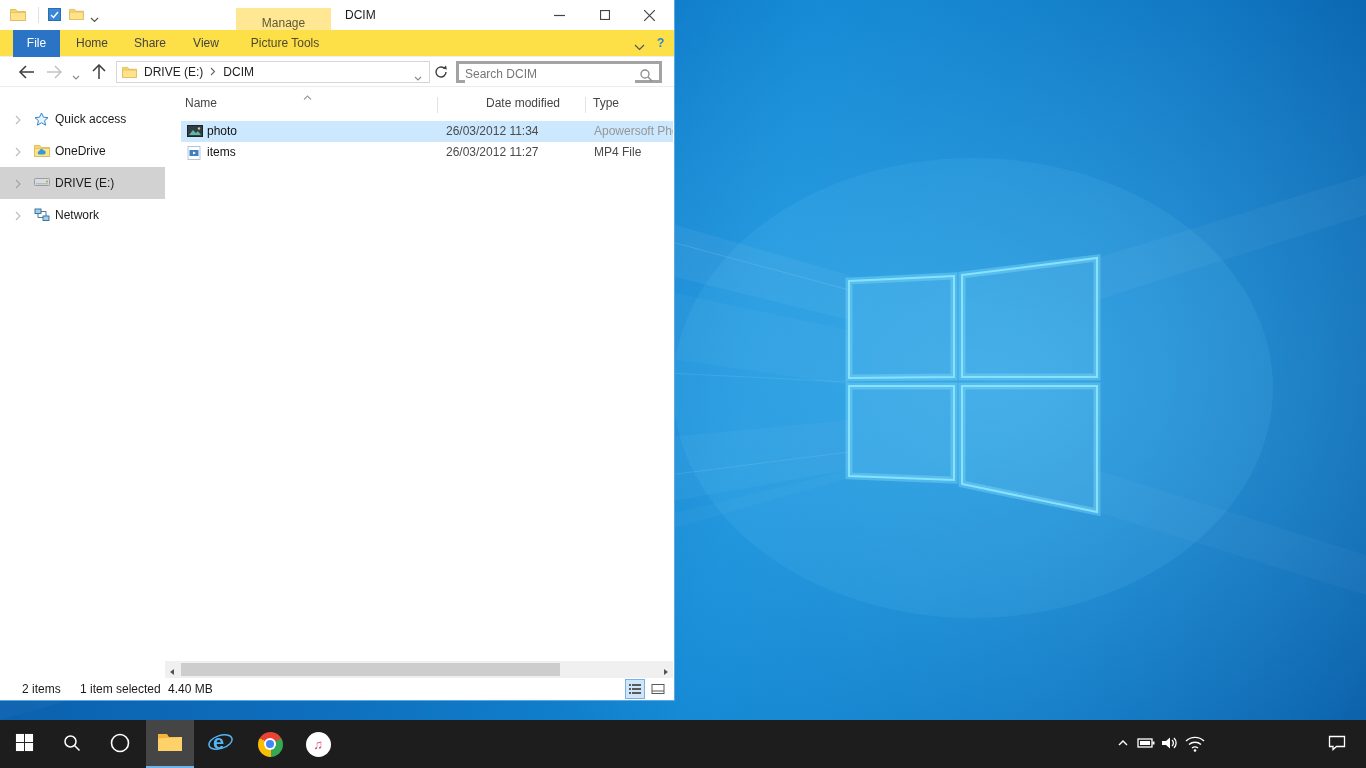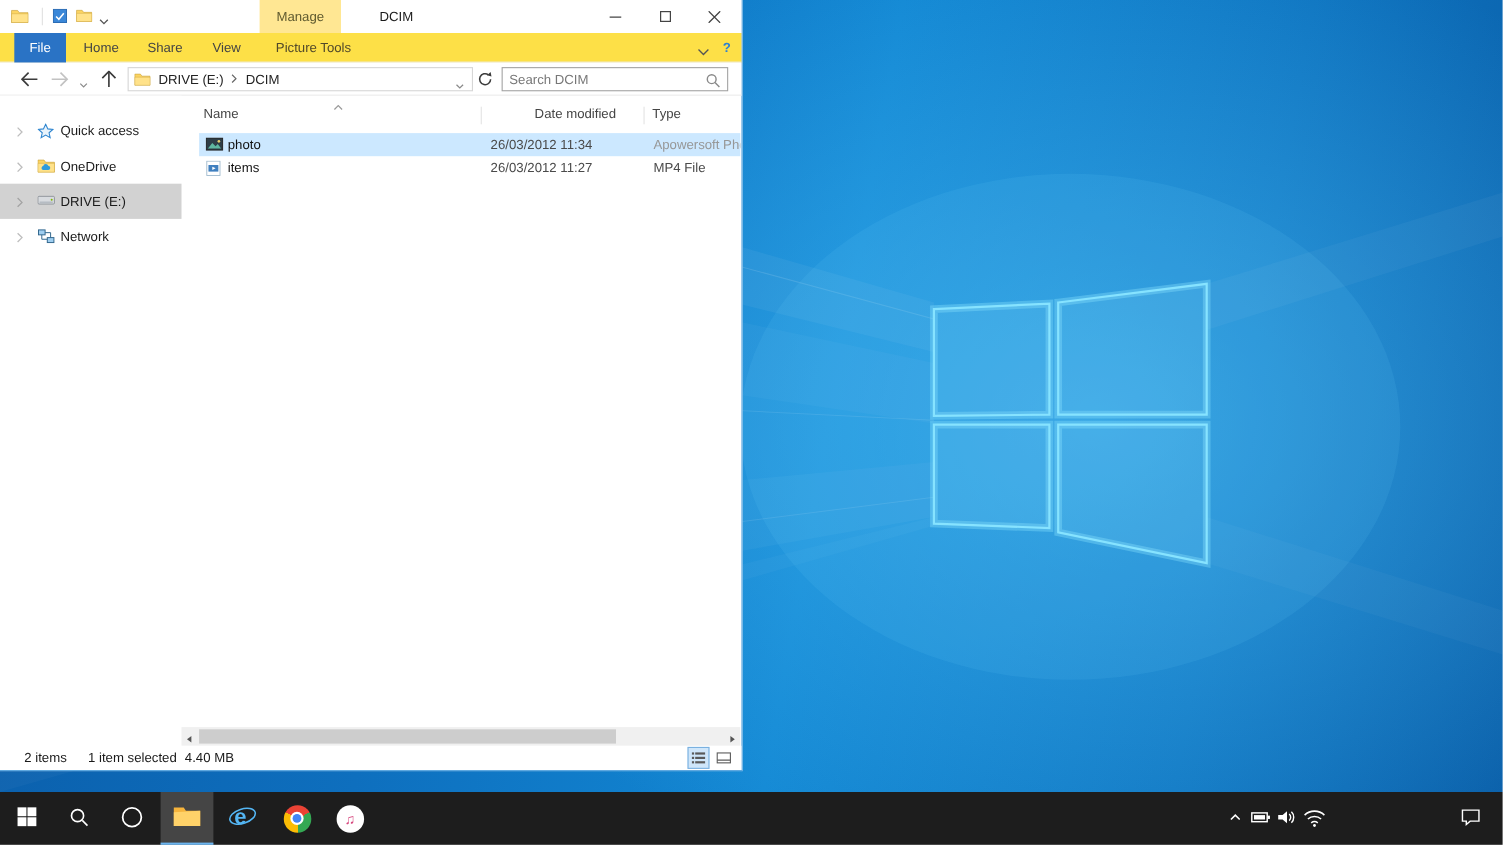--- a/index.html
+++ b/index.html
@@ -17,21 +17,21 @@
   
   #explorer { position:absolute; left:0; top:0; width:675px; height:701px; background:#fff;
     border-right:1px solid #5ea8e0; border-bottom:1px solid #5ea8e0; z-index:5; }
 
   .titlebar { position:absolute; left:0; top:0; width:100%; height:30px; background:#fff; }
   .win-icon { position:absolute; left:10px; top:8px; }
   .qat-sep { position:absolute; left:38px; top:7px; width:1px; height:16px; background:#e0e0e0; }
   .qat1 { position:absolute; left:48px; top:8px; }
   .qat2 { position:absolute; left:69px; top:8px; }
   .qat-chev { position:absolute; left:90px; top:12px; }
-  .manage-seg { position:absolute; left:236px; top:0; width:74px; height:30px; background:#ffe793;
+  .manage-seg { position:absolute; left:236px; top:8px; width:95px; height:30px; background:#ffe793;
     text-align:center; line-height:30px; color:#5f5a2f; }
   .win-title { position:absolute; left:345px; top:0; line-height:30px; color:#1a1a1a; }
   .win-controls { position:absolute; right:2px; top:0; height:30px; display:flex; }
   .win-ctl { width:45px; height:30px; display:flex; align-items:center; justify-content:center; }
 
   .ribbonbar { position:absolute; left:0; top:30px; width:100%; height:27px; background:#fde047;
     border-bottom:1px solid #eeeeee; }
   .file-tab { position:absolute; left:13px; top:0; width:47px; height:27px; background:#2a73c5;
     color:#fff; text-align:center; line-height:27px; }
   .rtab { position:absolute; top:0; height:27px; line-height:27px; text-align:center; color:#444; }
@@ -48,21 +48,21 @@
   .nav-fwd { position:absolute; left:46px; top:8px; }
   .nav-dd { position:absolute; left:72px; top:12px; }
   .nav-up { position:absolute; left:92px; top:7px; }
   .address-box { position:absolute; left:116px; top:4px; width:314px; height:22px;
     border:1px solid #d6d6d6; background:#fff; }
   .addr-folder { position:absolute; left:5px; top:4px; }
   .crumbs { position:absolute; left:27px; top:0; height:20px; display:flex; align-items:center; gap:7px; color:#222; }
   .addr-chev { position:absolute; right:7px; top:8px; }
   .nav-refresh { position:absolute; left:434px; top:8px; }
   .search-box { position:absolute; left:456px; top:4px; width:206px; height:22px;
-    border:1px solid #a3a3a3; background:#fff; }
+    border:3px solid #a3a3a3; background:#fff; }
   .search-box input { position:absolute; left:6px; top:1px; width:170px; height:18px; border:none; outline:none;
     font-family:inherit; font-size:12px; color:#333; }
   .search-box input::placeholder { color:#777; }
   .search-mag { position:absolute; right:6px; top:4px; }
 
   
   .sidebar { position:absolute; left:0; top:87px; width:165px; height:574px; padding-top:16px; background:#fff; }
   .side-item { position:relative; height:32px; display:flex; align-items:center; }
   .side-item.selected { background:#d2d2d2; }
   .side-chevron { position:absolute; left:15px; top:11px; opacity:.65; }

